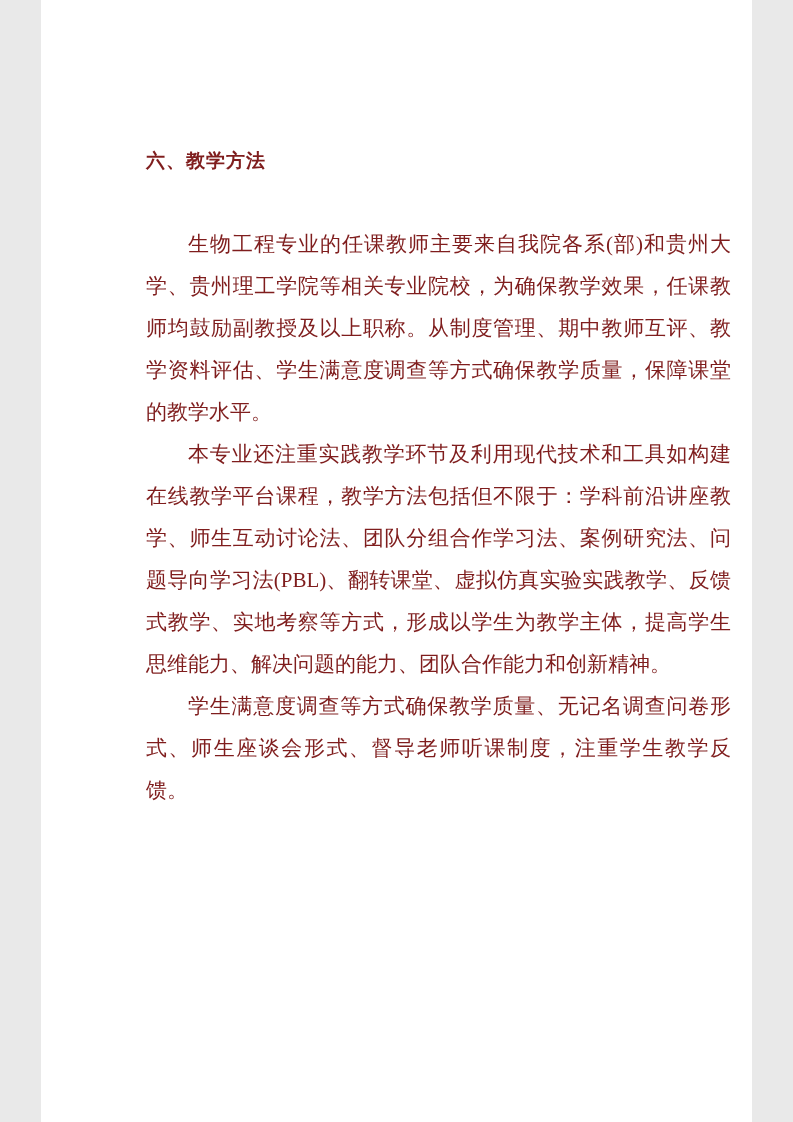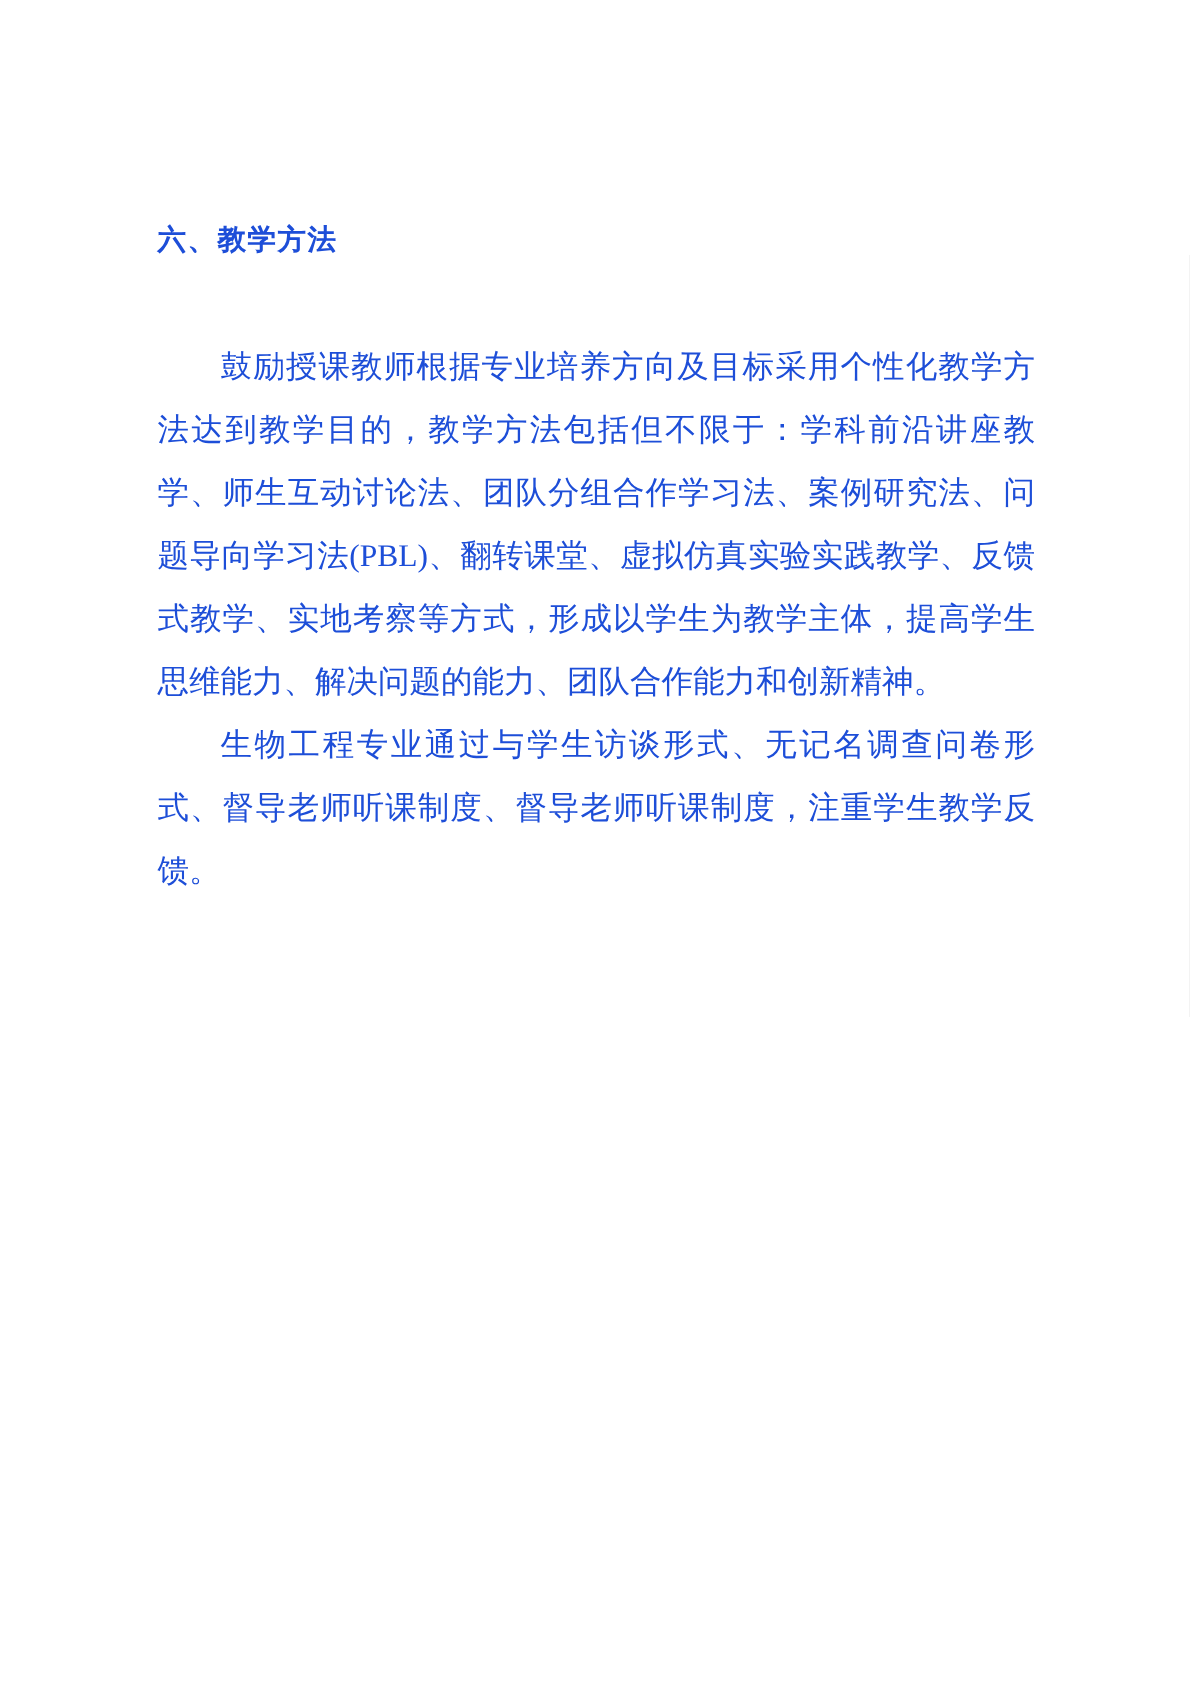--- a/index.html
+++ b/index.html
@@ -2,25 +2,25 @@
 <html><head>
 <meta charset="utf-8">
 <style>
   html, body {
     margin: 0;
     padding: 0;
     background: #e9e9e9;
   }
   .page {
     position: relative;
-    width: 793px;
+    width: 711px;
     height: 1122px;
     margin: 0 auto;
     background: #ffffff;
-    color: #1d4ed8;
+    color: #7f1d1d;
     overflow: hidden;
   }
   .content {
     position: absolute;
     left: 105px;
     top: 145px;
     width: 585px;
   }
   .doc-heading {
     font-family: "DejaVu Sans", "Liberation Sans", sans-serif;
@@ -39,16 +39,17 @@
     text-indent: 2em;
     word-break: break-all;
   }
 </style>
 </head>
 <body>
 
 <div class="page">
   <div class="content">
     <h1 class="doc-heading">六、教学方法</h1>
-    <p class="doc-paragraph">鼓励授课教师根据专业培养方向及目标采用个性化教学方法达到教学目的，教学方法包括但不限于：学科前沿讲座教学、师生互动讨论法、团队分组合作学习法、案例研究法、问题导向学习法(PBL)、翻转课堂、虚拟仿真实验实践教学、反馈式教学、实地考察等方式，形成以学生为教学主体，提高学生思维能力、解决问题的能力、团队合作能力和创新精神。</p>
-    <p class="doc-paragraph">生物工程专业通过与学生访谈形式、无记名调查问卷形式、督导老师听课制度、督导老师听课制度，注重学生教学反馈。</p>
+    <p class="doc-paragraph">生物工程专业的任课教师主要来自我院各系(部)和贵州大学、贵州理工学院等相关专业院校，为确保教学效果，任课教师均鼓励副教授及以上职称。从制度管理、期中教师互评、教学资料评估、学生满意度调查等方式确保教学质量，保障课堂的教学水平。</p>
+    <p class="doc-paragraph">本专业还注重实践教学环节及利用现代技术和工具如构建在线教学平台课程，教学方法包括但不限于：学科前沿讲座教学、师生互动讨论法、团队分组合作学习法、案例研究法、问题导向学习法(PBL)、翻转课堂、虚拟仿真实验实践教学、反馈式教学、实地考察等方式，形成以学生为教学主体，提高学生思维能力、解决问题的能力、团队合作能力和创新精神。</p>
+    <p class="doc-paragraph">学生满意度调查等方式确保教学质量、无记名调查问卷形式、师生座谈会形式、督导老师听课制度，注重学生教学反馈。</p>
   </div>
 </div>
 
 </body></html>

